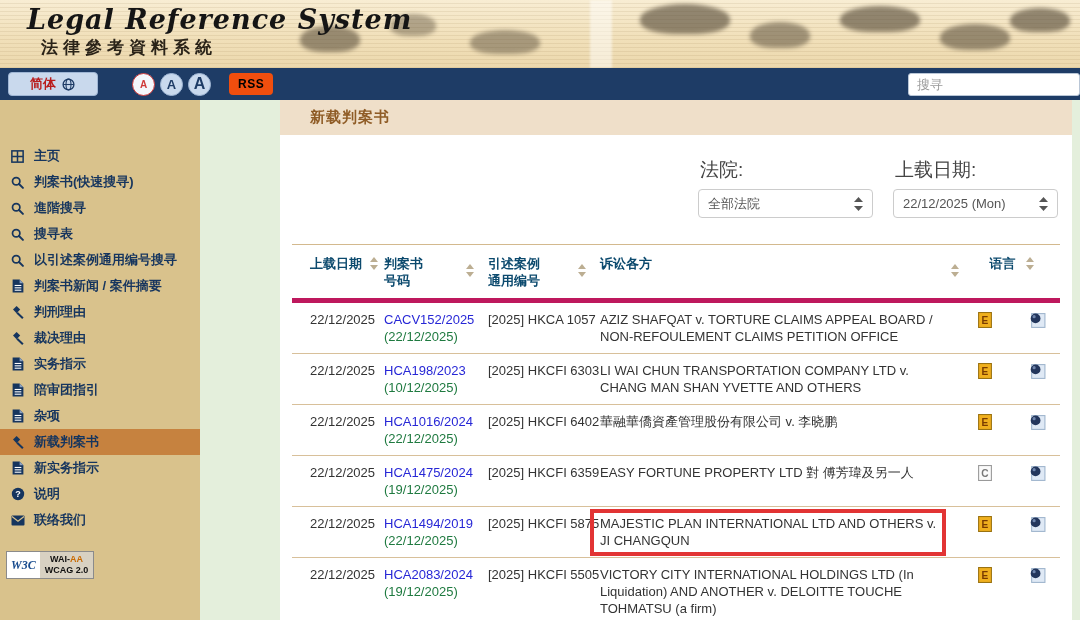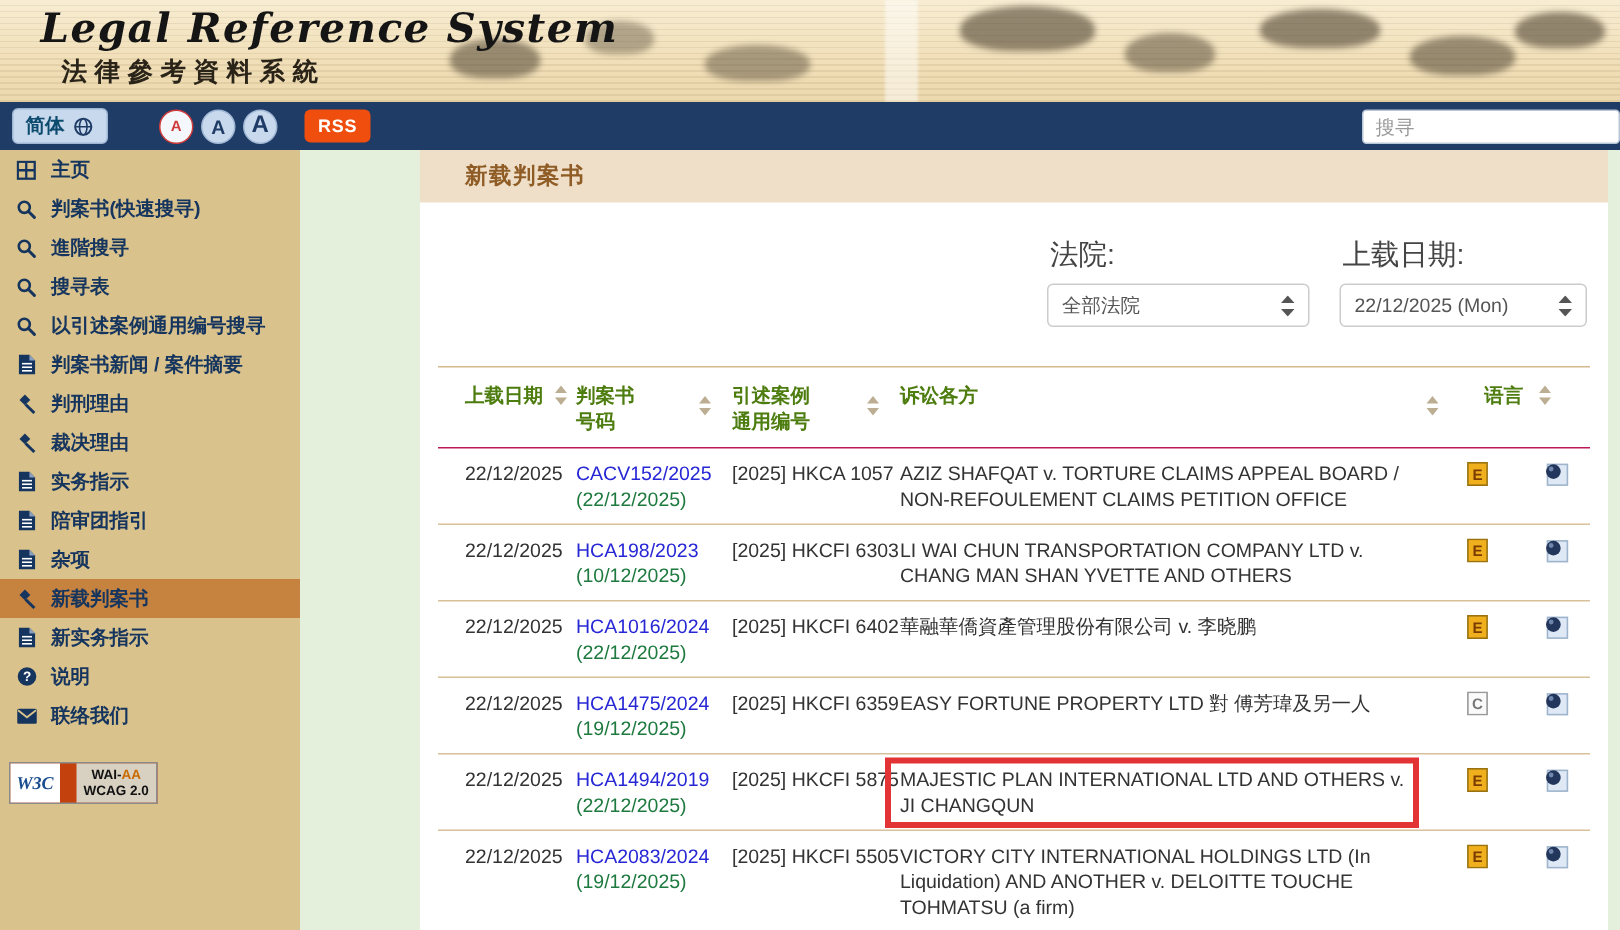--- a/index.html
+++ b/index.html
@@ -16,48 +16,48 @@
     filter:blur(2px);opacity:.55;}
   .banner .pillar{position:absolute;left:590px;top:0;width:22px;height:68px;background:rgba(255,255,255,.5);filter:blur(1px);}
   .logo{position:absolute;left:27px;top:4px;z-index:3;}
   .logo-en{font-family:"DejaVu Serif","Liberation Serif",serif;font-style:italic;font-weight:bold;
     font-size:27px;color:#151515;letter-spacing:1px;}
   .logo-zh{font-family:"DejaVu Serif","Liberation Serif",serif;font-weight:bold;
     font-size:17px;color:#2a2318;letter-spacing:5px;margin:1px 0 0 14px;}
 
   
   .navbar{position:relative;height:32px;background:#1e3c66;display:flex;align-items:center;padding:0 0 0 8px;z-index:4;}
-  .btn-lang{display:inline-flex;align-items:center;gap:5px;background:#c9d9ed;color:#0c4a6e;
-    border:1px solid #9fb6d4;border-radius:4px;padding:2px 8px;font-size:13px;font-weight:bold;cursor:pointer;}
+  .btn-lang{display:inline-flex;align-items:center;gap:5px;background:#c9d9ed;color:#b91c1c;
+    border:1px solid #9fb6d4;border-radius:4px;padding:2px 21px;font-size:13px;font-weight:bold;cursor:pointer;}
   .font-group{display:flex;align-items:center;gap:5px;margin-left:34px;}
   .circle-btn{width:23px;height:23px;border-radius:50%;display:flex;align-items:center;justify-content:center;
     background:#c9d9ed;color:#1e3c66;font-weight:bold;cursor:pointer;border:1px solid #9fb6d4;}
   .circle-btn.small{background:#f4f7fb;border:1.5px solid #cf3a3a;color:#cf3a3a;font-size:10px;}
   .circle-btn.mid{font-size:13px;}
   .circle-btn.large{font-size:16px;}
-  .btn-rss{margin-left:18px;background:#f04e0e;color:#ffffff;font-weight:bold;font-size:12px;
+  .btn-rss{margin-left:18px;background:#f04e0e;color:#000000;font-weight:bold;font-size:12px;
     border:none;border-radius:4px;padding:4px 9px;letter-spacing:.5px;cursor:pointer;}
   .search-wrap{margin-left:auto;}
   .search-input{width:172px;height:23px;border:1px solid #b9c6d6;border-radius:3px;padding:0 8px;
     font-size:13px;color:#333;outline:none;}
   .search-input::placeholder{color:#999;}
 
   
   .body-row{display:flex;height:520px;background:#e4efdc;}
-  .sidebar{width:200px;flex:0 0 200px;background:#d9c28c;}
+  .sidebar{width:200px;flex:0 0 200px;background:#d9c28c;padding-top:43px;}
   .green-gap{width:80px;flex:0 0 80px;background:#e4efdc;}
   .main{width:792px;flex:0 0 792px;background:#fff;}
   .right-gap{flex:1;background:#e4efdc;}
 
   
   .sb-item{display:flex;align-items:center;gap:9px;height:26px;padding:0 6px 0 10px;
     color:#16355e;font-weight:bold;font-size:13px;cursor:pointer;white-space:nowrap;}
   .sb-item.active{background:#c6823f;}
   .sb-icon{width:15px;display:inline-flex;justify-content:center;flex:0 0 15px;}
-  .wcag-badge{display:inline-flex;margin:18px 0 0 6px;border:1px solid #8b8b8b;cursor:pointer;background:#c2410c;gap:11px;}
+  .wcag-badge{display:inline-flex;margin:18px 0 0 6px;border:1px solid #8b8b8b;cursor:pointer;background:#4c1d95;}
   .wcag-left{background:#fff;color:#1a4d8f;font-weight:bold;font-style:italic;font-size:12px;
     padding:4px 4px;display:flex;align-items:center;font-family:"Liberation Serif",serif;}
   .wcag-right{background:#d8d1c2;padding:2px 5px;text-align:center;line-height:11px;}
   .wcag-l1{font-size:9px;font-weight:bold;color:#111;}
   .wcag-l1 .aa{color:#c96a00;}
   .wcag-l2{font-size:9px;font-weight:bold;color:#111;}
 
   
   .content-header{height:35px;background:#efdfc9;display:flex;align-items:center;padding-left:30px;}
   .content-title{color:#8f5c26;font-weight:bold;font-size:15px;letter-spacing:1px;}
@@ -66,22 +66,22 @@
   .filter-label{color:#444;margin:0 0 6px 2px;font-size:19px;}
   .select-box{display:flex;align-items:center;justify-content:space-between;background:#fff;
     border:1px solid #ccc;border-radius:4px;height:29px;padding:0 9px;color:#555;cursor:pointer;}
   .select-court{width:175px;}
   .select-date{width:165px;}
   .stepper{display:flex;flex-direction:column;line-height:0;}
 
   
   .jtable{margin:26px 12px 0 12px;}
   .thead{display:grid;grid-template-columns:92px 104px 112px 363px 97px;
-    border-top:1px solid #d3b98e;border-bottom:1px solid #be185d;
-    padding:10px 0 9px 0;color:#4d7c0f;font-weight:bold;min-height:52px;}
+    border-top:1px solid #d3b98e;border-bottom:5px solid #be185d;
+    padding:10px 0 9px 0;color:#0c4a6e;font-weight:bold;min-height:52px;}
   .th{display:flex;align-items:flex-start;}
   .th .lines{display:flex;flex-direction:column;line-height:17px;}
   .th-0{padding-left:18px;}
   .th-1,.th-2{justify-content:space-between;padding-right:14px;}
   .th-3{justify-content:space-between;padding-right:4px;}
   .th-4{justify-content:center;gap:10px;}
   .sort-icon{margin-top:9px;}
   .th-0 .sort-icon{margin-left:8px;margin-top:2px;}
   .th-4 .sort-icon{margin-top:2px;}
 

